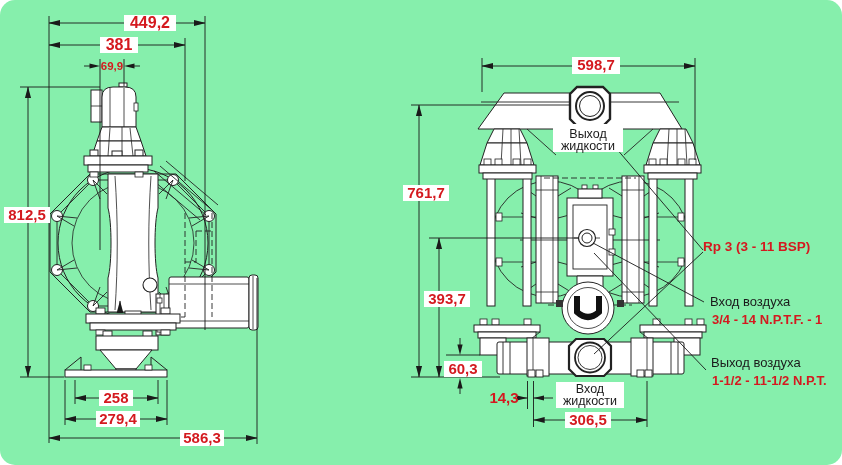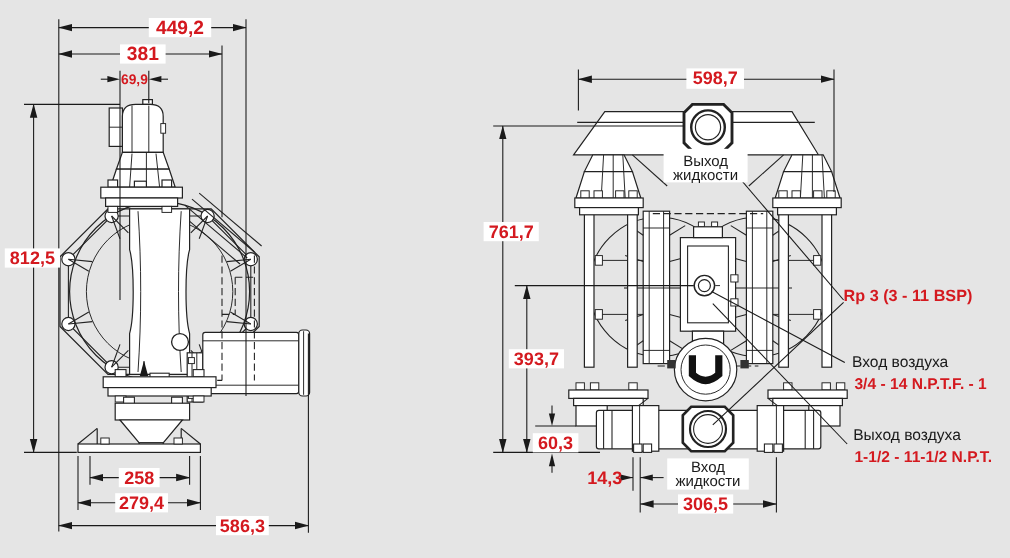--- a/index.html
+++ b/index.html
@@ -1,16 +1,16 @@
 <!DOCTYPE html>
 <html><head>
 <meta charset="utf-8">
 <style>
   html,body{margin:0;padding:0;background:#fff;}
-  .stage{width:842px;height:465px;position:relative;background:#e5e5e5;overflow:hidden;}
+  .stage{width:842px;height:465px;position:relative;background:#86efac;overflow:hidden;border-radius:15px;}
   svg{display:block;}
   text{font-family:"Liberation Sans","DejaVu Sans",sans-serif;}
   .dim{fill:#d4191f;font-weight:bold;}
   .lbl{fill:#1a1a1a;font-weight:normal;}
   .redlbl{fill:#d4191f;font-weight:bold;}
   .d{stroke:#222;fill:none;stroke-width:1;}
   .thin{stroke-width:0.8;}
   .w{fill:#fff;}
   .dimline{stroke:#1a1a1a;stroke-width:0.9;fill:none;}
   .dash{stroke:#222;stroke-width:0.9;fill:none;stroke-dasharray:6,3;}

